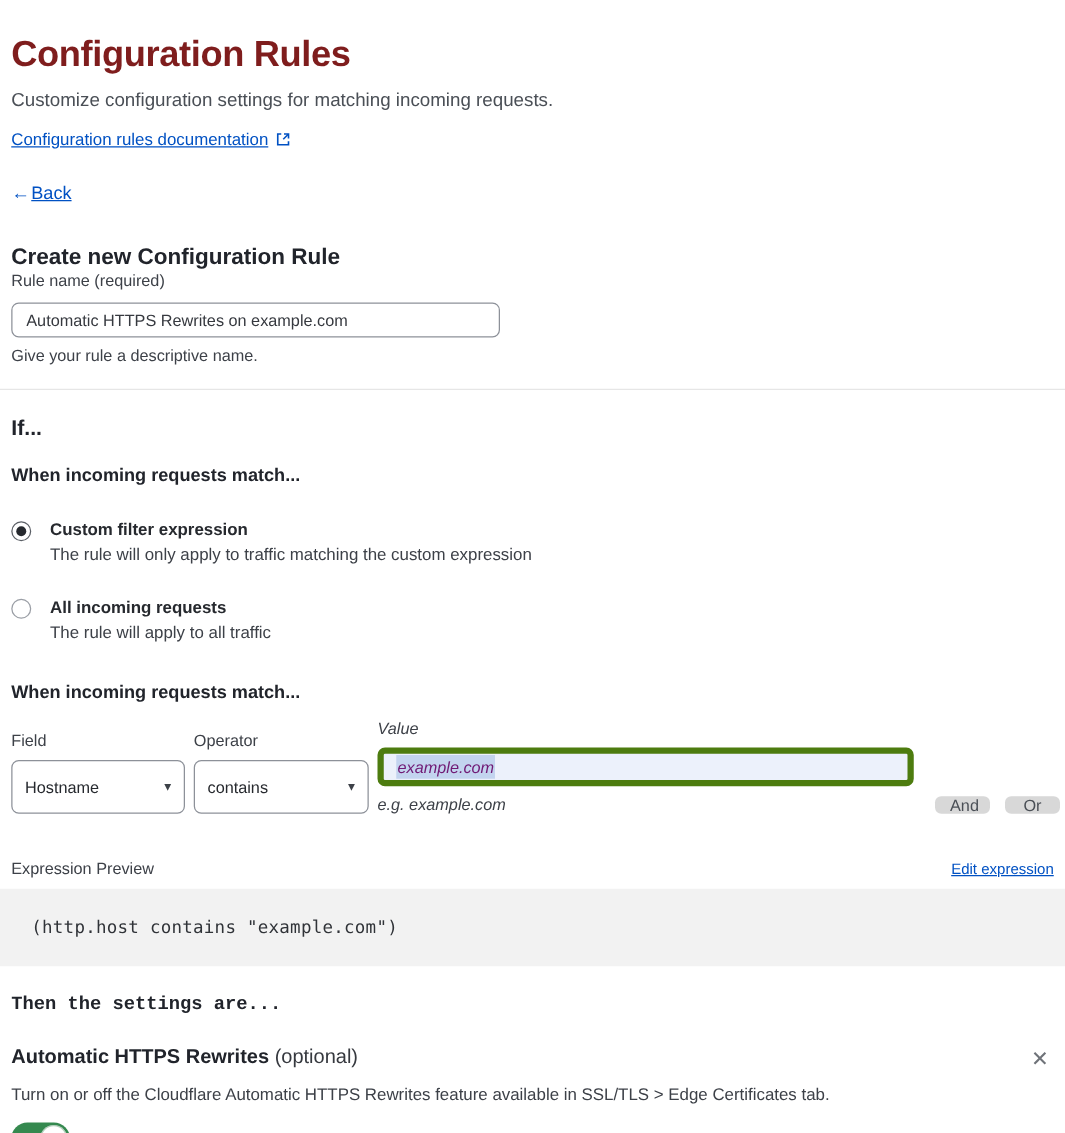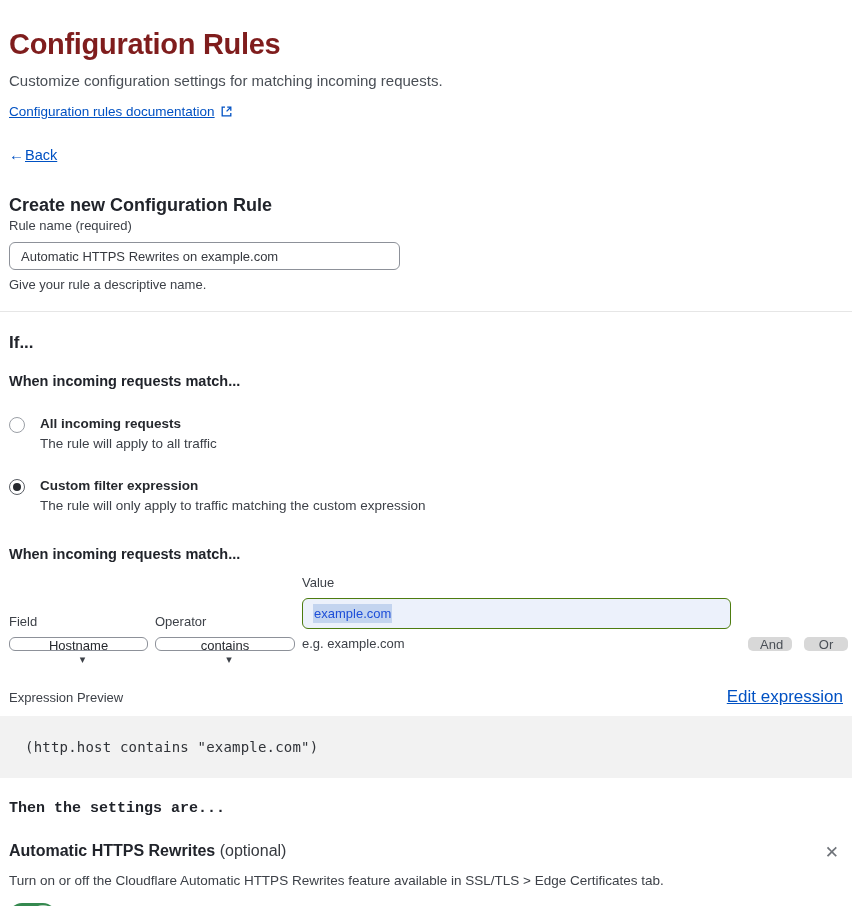--- a/index.html
+++ b/index.html
@@ -53,35 +53,35 @@
     content: ""; width: 8px; height: 8px; border-radius: 50%; background: #26292e;
   }
   .radio-texts { margin-left: 15px; }
   .radio-label { font-size: 13.5px; font-weight: bold; color: #26292e; }
   .radio-desc { font-size: 13.5px; color: #3d4148; margin-top: 5px; }
 
   
   .builder-row { display: flex; margin-top: 13px; gap: 7px; align-items: flex-end; }
   .builder-col .field-label { margin-top: 0; }
   .select-box {
-    margin-top: 8px; height: 14px;
+    margin-top: 8px; height: 43px;
     border: 1px solid #8d9199; border-radius: 6px; background: #fff;
     display: flex; align-items: center; justify-content: space-between;
-    padding: 0 10px; font-size: 13px; color: #26292e; cursor: pointer; flex-direction: column;
+    padding: 0 10px; font-size: 13px; color: #26292e; cursor: pointer;
   }
   .select-box .caret { color: #3d4148; font-size: 11px; margin-left: 8px; }
   .w-field { width: 139px; }
   .w-operator { width: 140px; }
-  .w-value { width: 429px; }
+  .w-value { width: 429px; font-style: italic; }
   .value-input {
     margin-top: 8px; height: 31px;
-    border: 1px solid #4d7c0f; border-radius: 6px;
+    border: 5px solid #4d7c0f; border-radius: 6px;
     background: #ecf1fb;
     display: flex; align-items: center;
-    padding: 0 10px; font-size: 13px; color: #1d4ed8;
+    padding: 0 10px; font-size: 13px; color: #701a75;
   }
   .value-input .selected-text { background: #c3d4ef; padding: 2px 1px; }
   .conn-btn {
     margin-top: 24px; height: 14px; min-width: 44px;
     background: #d8d8d8; border: none; border-radius: 5px;
     font-size: 13px; color: #4a4f56; cursor: pointer; padding: 0 12px;
     font-family: "Liberation Sans", sans-serif;
   }
   .conn-btn.or { min-width: 44px; margin-left: 5px; }
   .and-gap { flex: 0 0 3px; }
@@ -161,32 +161,32 @@
   <input class="rule-name-input" type="text" value="Automatic HTTPS Rewrites on example.com" style="">
   <div class="help-text">Give your rule a descriptive name.</div>
 
   <div class="divider"></div>
 
   
   <h2 class="if-heading">If...</h2>
   <div class="match-heading">When incoming requests match...</div>
 
   <div class="radio-option">
+    <span class="radio-circle checked"></span>
+    <span class="radio-texts">
+      <div class="radio-label">Custom filter expression</div>
+      <div class="radio-desc">The rule will only apply to traffic matching the custom expression</div>
+    </span>
+  </div>
+
+  <div class="radio-option">
     <span class="radio-circle"></span>
     <span class="radio-texts">
       <div class="radio-label">All incoming requests</div>
       <div class="radio-desc">The rule will apply to all traffic</div>
-    </span>
-  </div>
-
-  <div class="radio-option">
-    <span class="radio-circle checked"></span>
-    <span class="radio-texts">
-      <div class="radio-label">Custom filter expression</div>
-      <div class="radio-desc">The rule will only apply to traffic matching the custom expression</div>
     </span>
   </div>
 
   
   <div class="match-heading" style="margin-top:33px;">When incoming requests match...</div>
 
   <div class="builder-row">
     <div class="builder-col w-field">
       <div class="field-label">Field</div>
       <div class="select-box w-field">
@@ -212,21 +212,21 @@
     </div>
 
     <div class="and-gap"></div>
     <button class="conn-btn">And</button>
     <button class="conn-btn or">Or</button>
   </div>
 
   
   <div class="preview-row">
     <span class="preview-label">Expression Preview</span>
-    <a class="link" href="#" style="font-size:17px;margin-left:20px;">Edit expression</a>
+    <a class="link" href="#" style="font-size:12px;margin-left:20px;">Edit expression</a>
   </div>
   <div class="code-box">
     <code>(http.host contains "example.com")</code>
   </div>
 
   
   <div class="then-heading">Then the settings are...</div>
 
   <div class="setting-header">
     <div class="setting-title">

